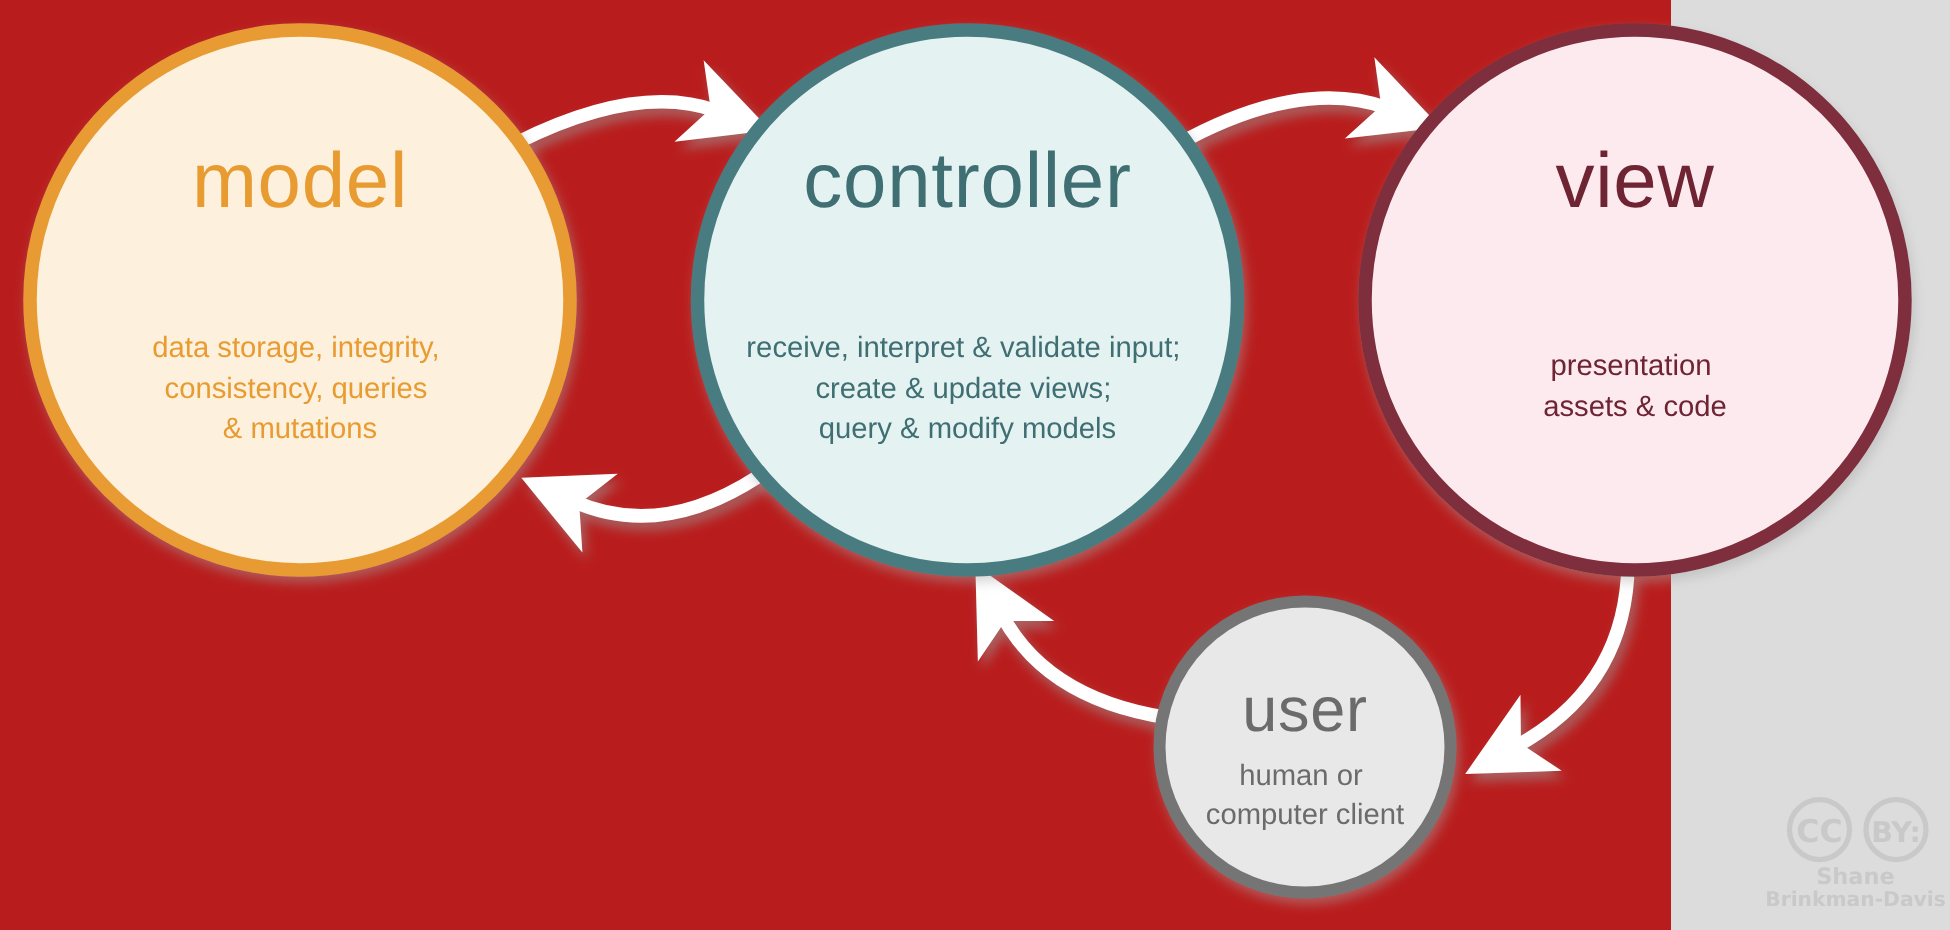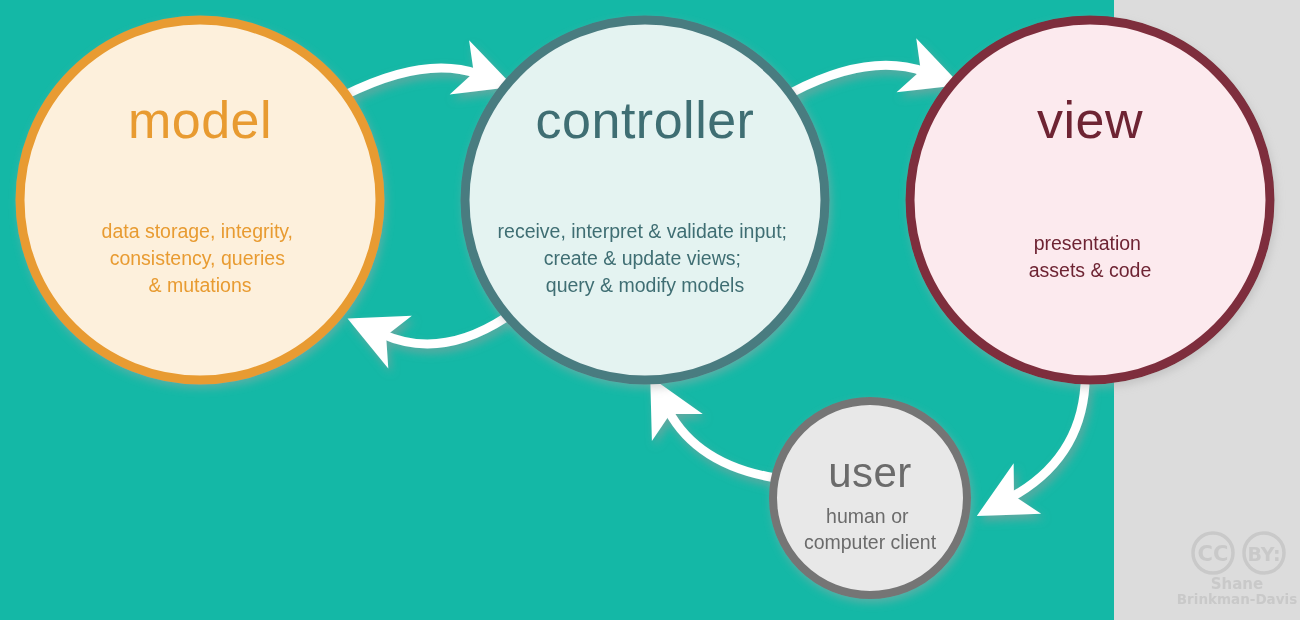--- a/index.html
+++ b/index.html
@@ -11,21 +11,21 @@
     width: 1300px;
     height: 620px;
     background: #dcdcdc;
     font-family: "Liberation Sans", sans-serif;
     overflow: hidden;
   }
   #stage {
     position: relative;
     width: 1114px;
     height: 620px;
-    background: #14b8a6;
+    background: #b91c1c;
   }
   svg.layer {
     position: absolute;
     left: 0;
     top: 0;
     width: 1300px;
     height: 620px;
   }
   .node-title {
     font-weight: normal;

